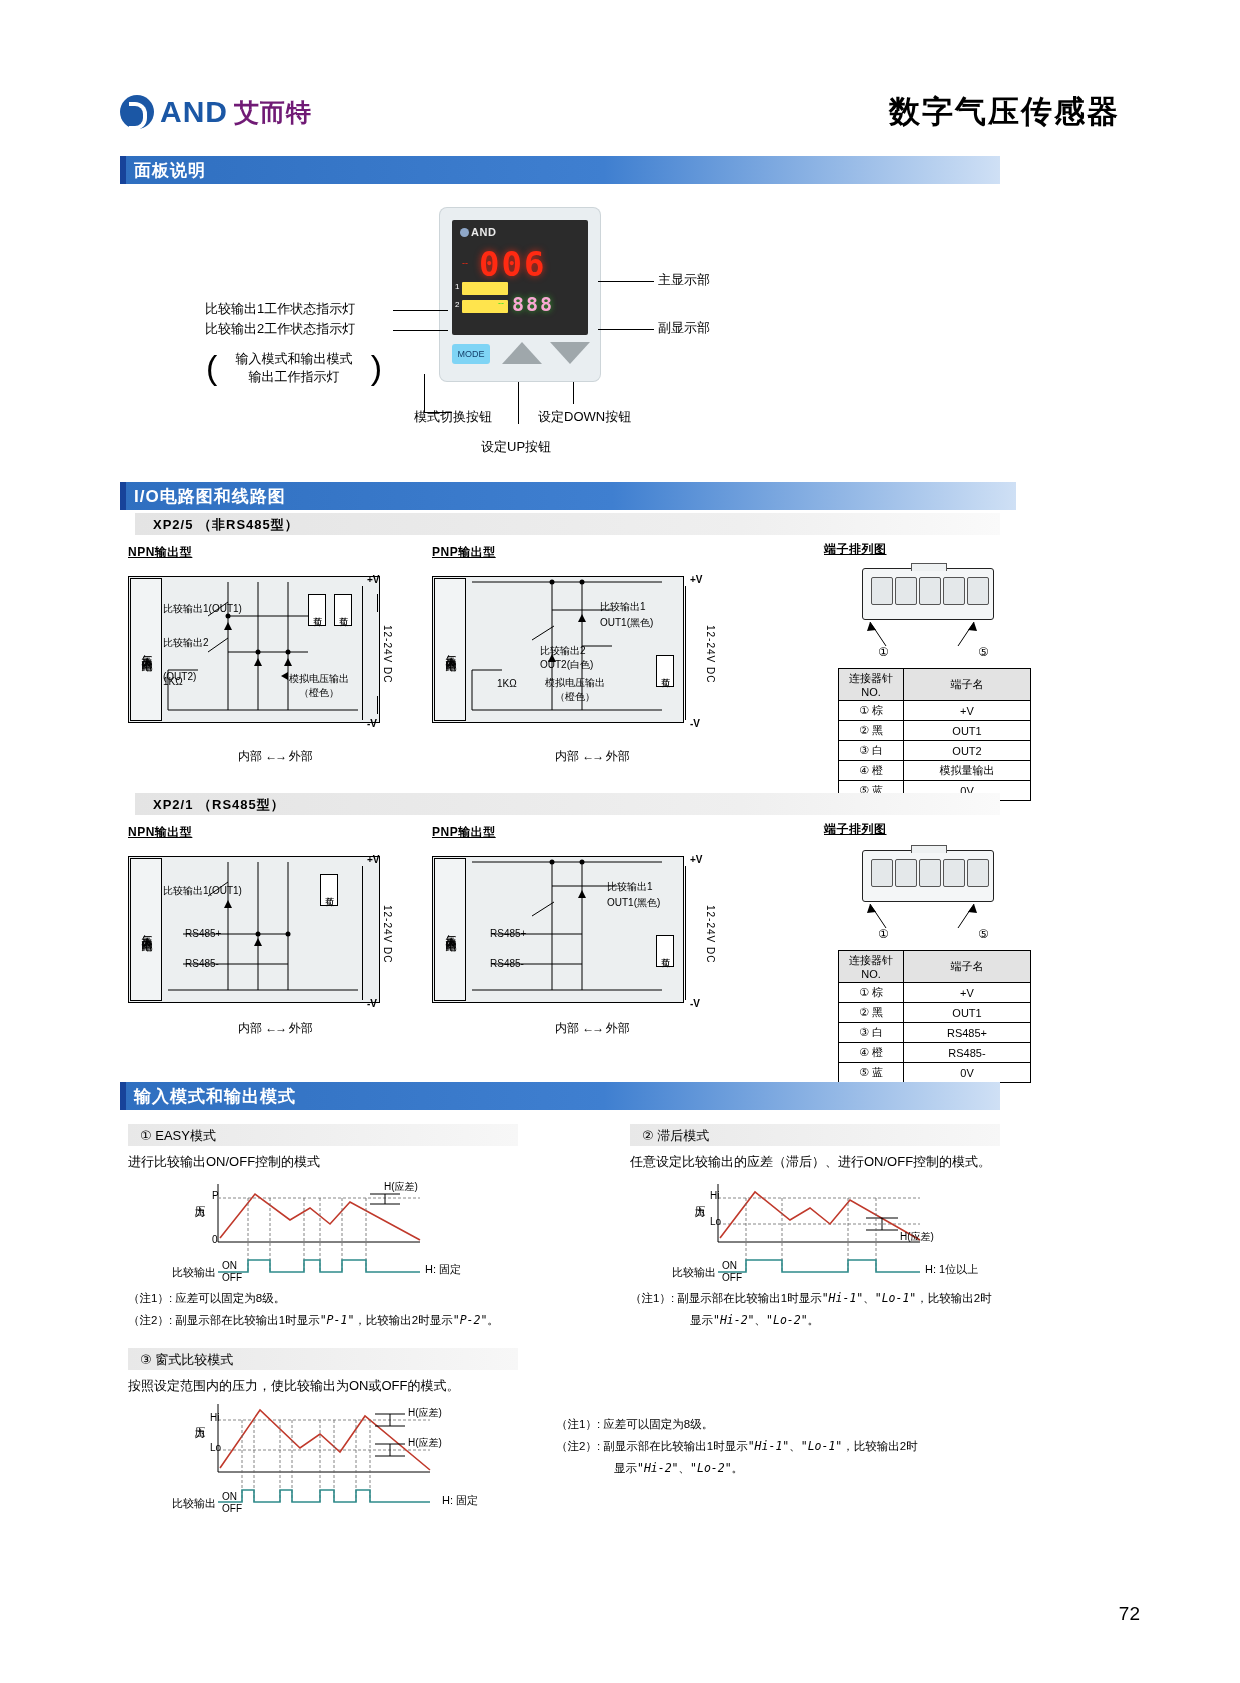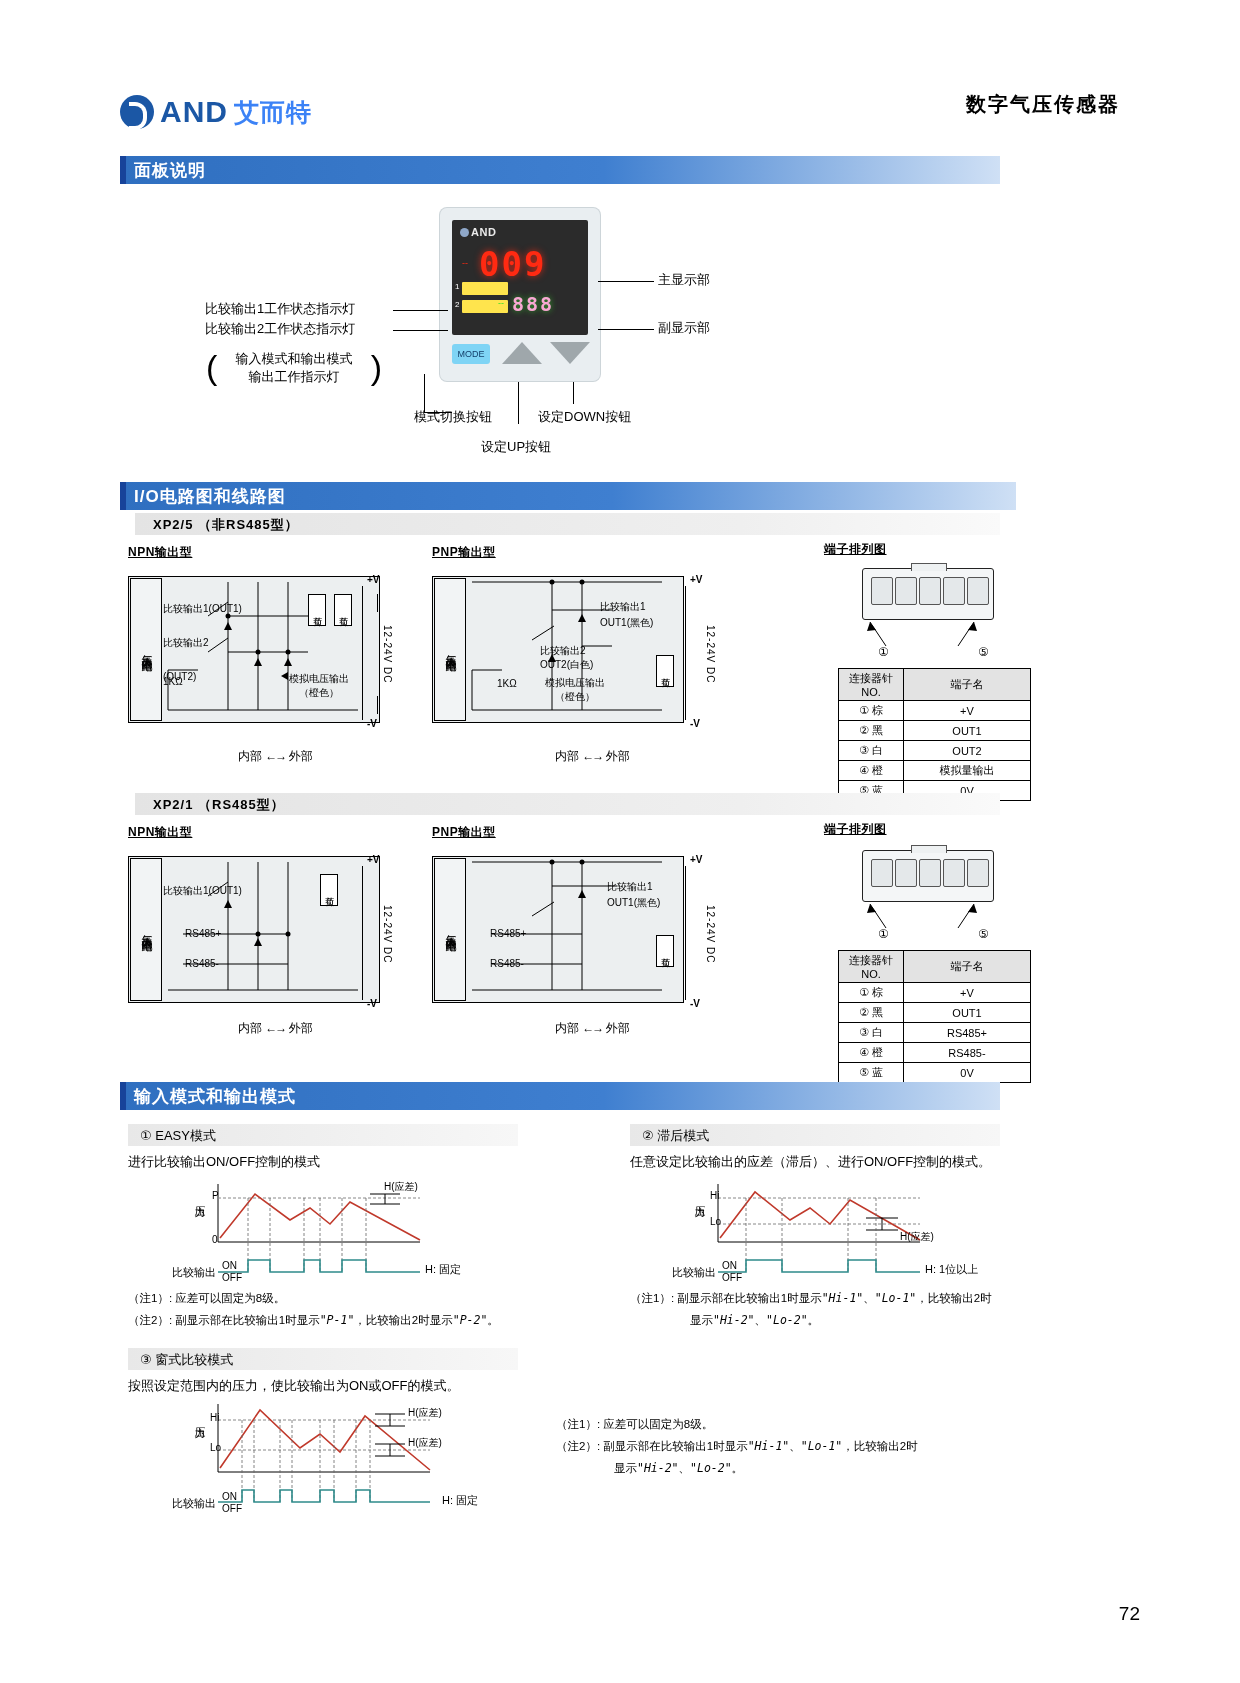--- a/index.html
+++ b/index.html
@@ -10,22 +10,22 @@
   }
   .page{position:absolute;left:0;top:0;width:1240px;height:1683px;}
 
   
   .hdr{position:absolute;left:120px;top:95px;width:1000px;height:50px;}
   .logo{position:absolute;left:0;top:0;display:flex;align-items:center;gap:6px;}
   .logo-mark{width:34px;height:34px;border-radius:50%;background:#1b57a5;position:relative;}
   .logo-mark:after{content:"";position:absolute;left:9px;top:7px;width:14px;height:20px;
      border:4px solid #fff;border-left:none;border-radius:0 12px 12px 0;}
   .logo-and{font-size:30px;font-weight:bold;color:#1b57a5;letter-spacing:1px;font-family:"Liberation Sans",sans-serif;}
-  .logo-cn{font-size:25px;font-weight:bold;color:#3b82f6;letter-spacing:1px;}
-  .doc-title{position:absolute;right:0;top:-4px;font-size:20px;font-weight:bold;letter-spacing:2px;}
+  .logo-cn{font-size:25px;font-weight:bold;color:#701a75;letter-spacing:1px;}
+  .doc-title{position:absolute;right:0;top:-4px;font-size:31px;font-weight:bold;letter-spacing:2px;}
 
   
   .bar{position:absolute;height:28px;background:linear-gradient(to right,#2f6fc0 0%, #3f7fd0 55%, #cfe0f5 100%);}
   .bar .bar-label{position:absolute;left:14px;top:3px;color:#fff;font-size:17px;font-weight:bold;letter-spacing:1px;}
   .bar:before{content:"";position:absolute;left:0;top:0;width:6px;height:28px;background:#17439a;}
 
   
   .subbar{position:absolute;height:22px;background:linear-gradient(to right,#e4e4e4 0%,#efefef 70%,#fafafa 100%);}
   .subbar span{position:absolute;left:18px;top:3px;font-size:13px;font-weight:bold;letter-spacing:1px;}
 
@@ -110,21 +110,21 @@
   </div>
 
   <div class="bar" style="left:120px;top:156px;width:880px;">
     <div class="bar-label">面板说明</div>
   </div>
 
   <div class="device">
     <div class="dev-screen">
       <div class="dev-logo"><span class="cir"></span><span>AND</span></div>
       <div class="main-unit">--</div>
-      <div class="main-digits">009</div>
+      <div class="main-digits">006</div>
       <div class="led l1"></div>
       <div class="led-num n1">1</div>
       <div class="led l2"></div>
       <div class="led-num n2">2</div>
       <div class="sub-unit">--</div>
       <div class="sub-digits">888</div>
     </div>
     <div class="btn-mode">MODE</div>
     <div class="tri up"></div>
     <div class="tri dn"></div>

